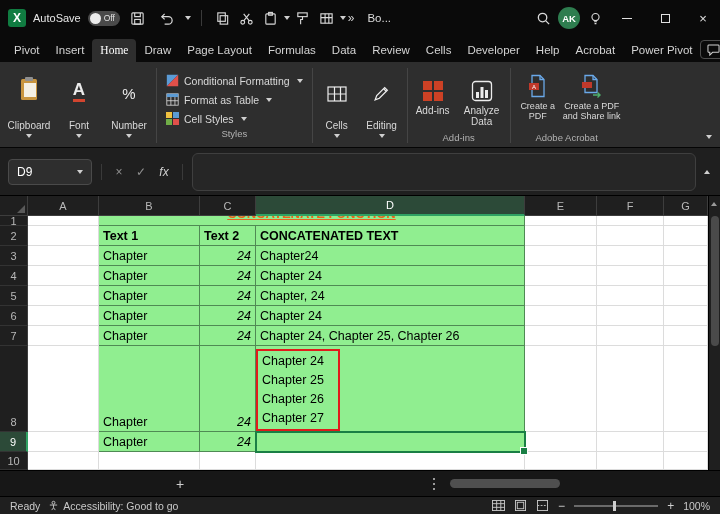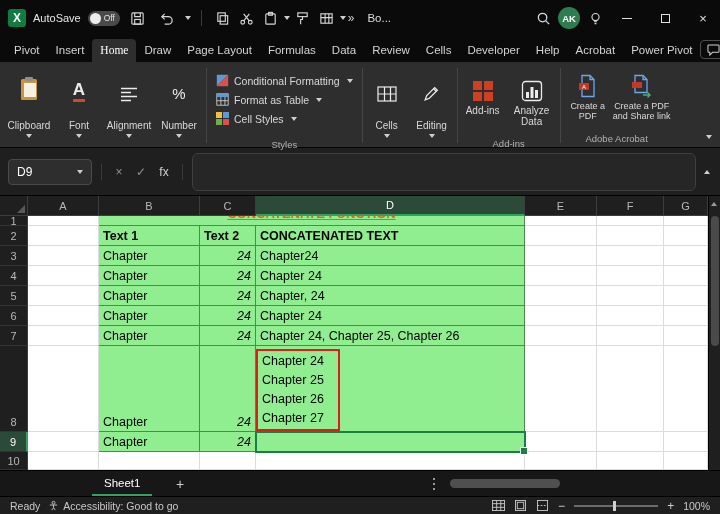--- a/index.html
+++ b/index.html
@@ -33,21 +33,21 @@
 
   
   .tabrow { height:26px; background:#0a0a0a; display:flex; align-items:flex-end; padding:0 6px; font-size:11.5px; color:#d4d4d4; }
   .rtab { padding:5px 8px 6px; border-radius:4px 4px 0 0; white-space:nowrap; }
   .rtab.active { background:#2e2e2e; color:#fff;font-family:Liberation Serif, serif; }
   .tabrow-right { margin-left:auto; display:flex; align-items:center; gap:5px; padding-bottom:3px; }
   .cmtbtn { width:26px; height:19px; border:1px solid #4d4d4d; border-radius:4px; display:flex; align-items:center; justify-content:center; }
 
   
   .ribbon { position:relative; height:86px; background:#2e2e2e; border-bottom:1px solid #050505; display:flex; align-items:stretch; padding:2px 2px 0 4px; color:#d9d9d9; }
-  .grp { display:flex; flex-direction:column;gap:11px; }
+  .grp { display:flex; flex-direction:column; }
   .grpbody { flex:1; display:flex; align-items:stretch; }
   .grplabel { font-size:9.5px; color:#b3b3b3; text-align:center; padding:0 2px 4px; white-space:nowrap; }
   .bigbtn { width:50px; display:flex; flex-direction:column; align-items:center; font-size:10px; }
   .bicon { height:32px; display:flex; align-items:flex-end; justify-content:center; margin-top:6px; }
   .blabel { margin-top:auto; white-space:nowrap; }
   .bigbtn > .cdn { margin:3px 0 9px; }
   .rsep { width:1px; background:#454545; margin:4px 2px; }
   .stylesbody { display:flex; flex-direction:column; padding-top:7px; }
   .styleitem { height:19px; display:flex; align-items:center; gap:5px; padding:0 7px; font-size:10.5px; white-space:nowrap; }
   .styleitem .cdn { margin-left:2px; }
@@ -57,21 +57,21 @@
   .pdfbtn { width:50px; display:flex; flex-direction:column; align-items:center; font-size:9px; line-height:1.15; text-align:center; }
   .pdfbtn .bicon { height:28px; margin-top:6px; }
   .pdfbtn .blabel2 { margin-top:3px; white-space:normal; }
   .ribchev { position:absolute; right:8px; bottom:8px; }
 
   
   .fbar { height:48px; background:#1f1f1f; border-bottom:1px solid #000; display:flex; align-items:center; gap:6px; padding:0 8px; }
   .namebox { width:84px; height:26px; background:#2e2e2e; border:1px solid #4a4a4a; border-radius:4px; display:flex; align-items:center; padding:0 8px; color:#fff; font-size:12px; }
   .namebox .cdn { margin-left:auto; }
   .fbico { color:#8f8f8f; font-size:12px; width:16px; text-align:center; }
-  .fbfx { color:#cfcfcf; font-size:12px; width:18px; text-align:center; }
+  .fbfx { color:#cfcfcf; font-style:italic; font-size:12px; width:18px; text-align:center; }
   .finput { flex:1; height:38px; background:#262626; border:1px solid #3f3f3f; border-radius:6px; color:#fff; font-size:12px; padding:4px 8px; }
   .fexp { margin:0 2px; }
 
   
   .grid { position:relative; height:274px; background:#fff; }
   .grow { display:flex; }
   .wRH{width:28px;flex:none;} .wA{width:71px;flex:none;} .wB{width:101px;flex:none;}
   .wC{width:56px;flex:none;} .wD{width:269px;flex:none;} .wE{width:72px;flex:none;}
   .wF{width:67px;flex:none;} .wG{width:44px;flex:none;} .wM{width:426px;flex:none;}
   .colh { height:20px; background:#1f1f1f; color:#b8b8b8; font-size:11px; display:flex; align-items:center; justify-content:center; border-right:1px solid #3d3d3d; border-bottom:1px solid #3d3d3d; }
@@ -254,31 +254,20 @@
     </div>
     <div class="bigbtn">
       <div class="bicon">
           <div class="fontA">A</div>
         </div>
       <span class="blabel">Font</span>
       <div class="cdn"></div>
     </div>
     <div class="bigbtn">
       <div class="bicon">
-        <svg width="18" height="16" viewBox="0 0 18 16">
-            <g stroke="#ececec" stroke-width="1.6">
-              <path d="M1 2.5h16M1 6.5h10M1 10.5h16M1 14.5h10"></path>
-            </g>
-          </svg>
-      </div>
-      <span class="blabel">Alignment</span>
-      <div class="cdn"></div>
-    </div>
-    <div class="bigbtn">
-      <div class="bicon">
           <div class="pctg">%</div>
         </div>
       <span class="blabel">Number</span>
       <div class="cdn"></div>
     </div>
     <div class="rsep"></div>
 
     <div class="grp">
       <div class="stylesbody">
         <div class="styleitem">
@@ -553,21 +542,20 @@
 
     <div class="sel"></div>
 
     <div class="vscroll">
       <div class="cup"></div>
       <div class="vthumb"></div>
     </div>
   </div>
 
   <div class="sheetbar">
-    <div class="stab">Sheet1</div>
     <div class="addsheet">+</div>
     <div class="hgrip"></div>
     <div class="hthumb"></div>
   </div>
 
   <div class="statusbar">
     <span>Ready</span>
     <div class="acc">
       <svg width="11" height="11" viewBox="0 0 12 12">
           <g fill="none" stroke="#c9c9c9" stroke-width="1">

